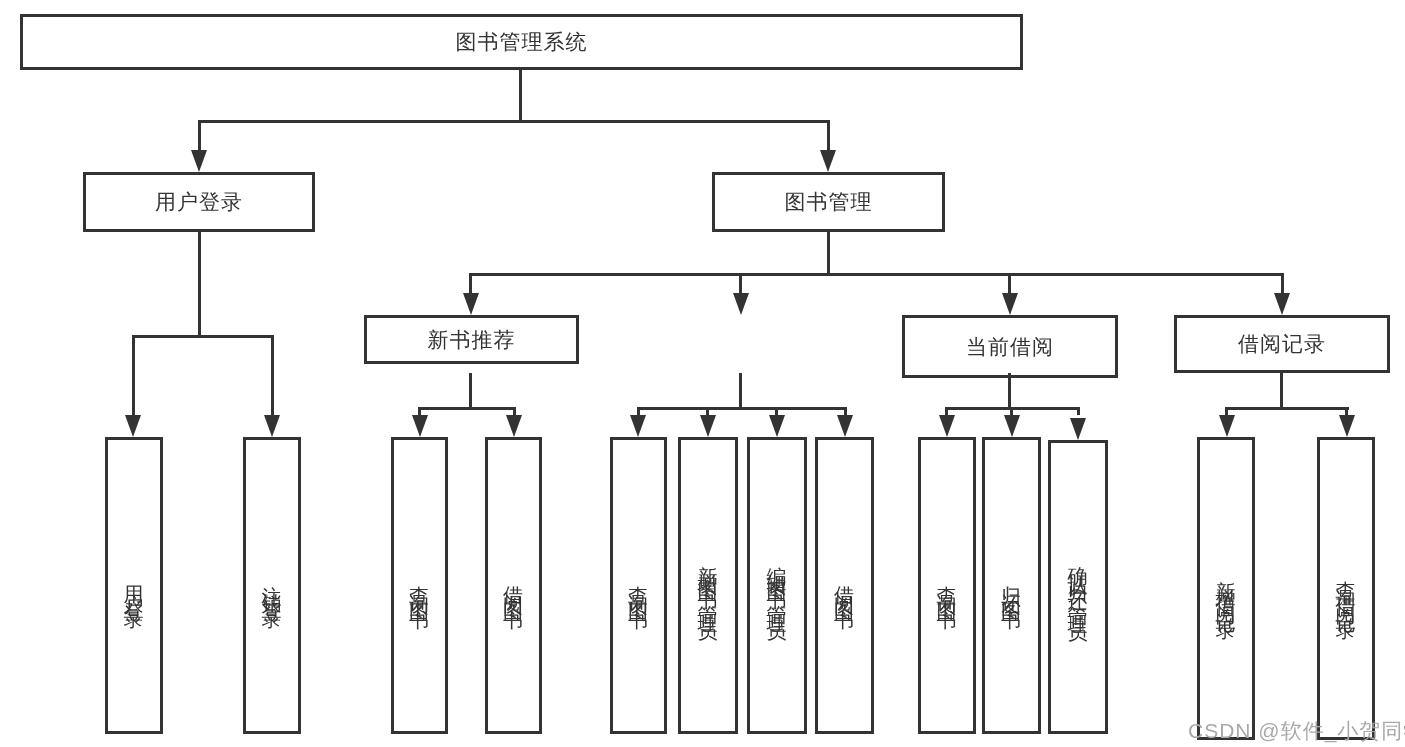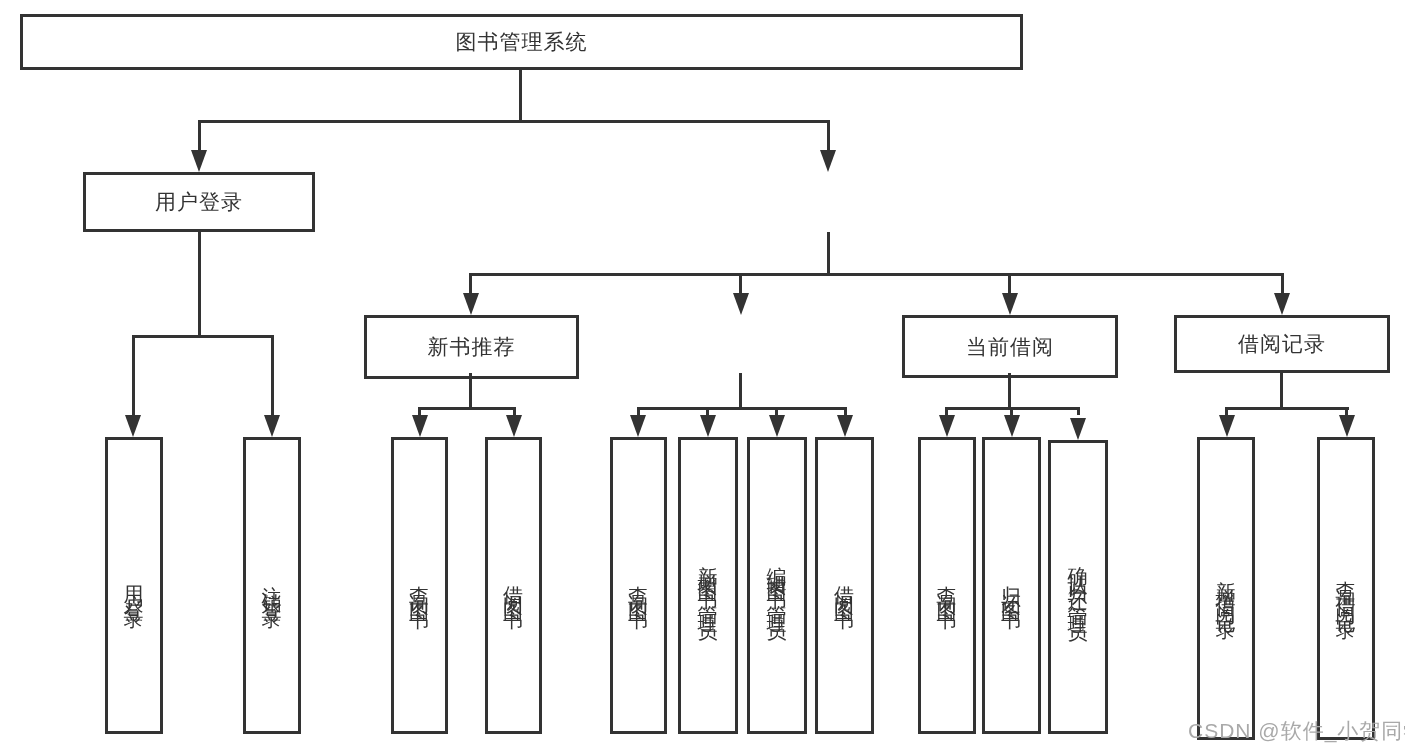--- a/index.html
+++ b/index.html
@@ -76,40 +76,43 @@
   <div class="line" style="left:519px; top:70px; width:3px; height:50px;"></div>
   <div class="line" style="left:198px; top:120px; width:632px; height:3px;"></div>
   <div class="line" style="left:198px; top:120px; width:3px; height:30px;"></div>
   <div class="arrow" style="left:191px; top:150px;"></div>
   <div class="line" style="left:827px; top:120px; width:3px; height:30px;"></div>
   <div class="arrow" style="left:820px; top:150px;"></div>
 
   <div class="box" style="left:83px; top:172px; width:232px; height:60px;">
     <span>用户登录</span>
   </div>
+  <div class="box" style="left:712px; top:172px; width:233px; height:60px;">
+    <span>图书管理</span>
+  </div>
 
   <div class="line" style="left:198px; top:232px; width:3px; height:103px;"></div>
   <div class="line" style="left:132px; top:335px; width:142px; height:3px;"></div>
   <div class="line" style="left:132px; top:335px; width:3px; height:80px;"></div>
   <div class="arrow" style="left:125px; top:415px;"></div>
   <div class="line" style="left:271px; top:335px; width:3px; height:80px;"></div>
   <div class="arrow" style="left:264px; top:415px;"></div>
 
   <div class="line" style="left:827px; top:232px; width:3px; height:41px;"></div>
   <div class="line" style="left:469px; top:273px; width:815px; height:3px;"></div>
   <div class="line" style="left:469px; top:273px; width:3px; height:20px;"></div>
   <div class="arrow" style="left:463px; top:293px;"></div>
   <div class="line" style="left:739px; top:273px; width:3px; height:20px;"></div>
   <div class="arrow" style="left:733px; top:293px;"></div>
   <div class="line" style="left:1008px; top:273px; width:3px; height:20px;"></div>
   <div class="arrow" style="left:1002px; top:293px;"></div>
   <div class="line" style="left:1281px; top:273px; width:3px; height:20px;"></div>
   <div class="arrow" style="left:1274px; top:293px;"></div>
 
-  <div class="box" style="left:364px; top:315px; width:215px; height:64px;">
+  <div class="box" style="left:364px; top:315px; width:215px; height:49px;">
     <span>新书推荐</span>
   </div>
   <div class="box" style="left:902px; top:315px; width:216px; height:63px;">
     <span>当前借阅</span>
   </div>
   <div class="box" style="left:1174px; top:315px; width:216px; height:58px;">
     <span>借阅记录</span>
   </div>
 
   <div class="line" style="left:469px; top:373px; width:3px; height:34px;"></div>

